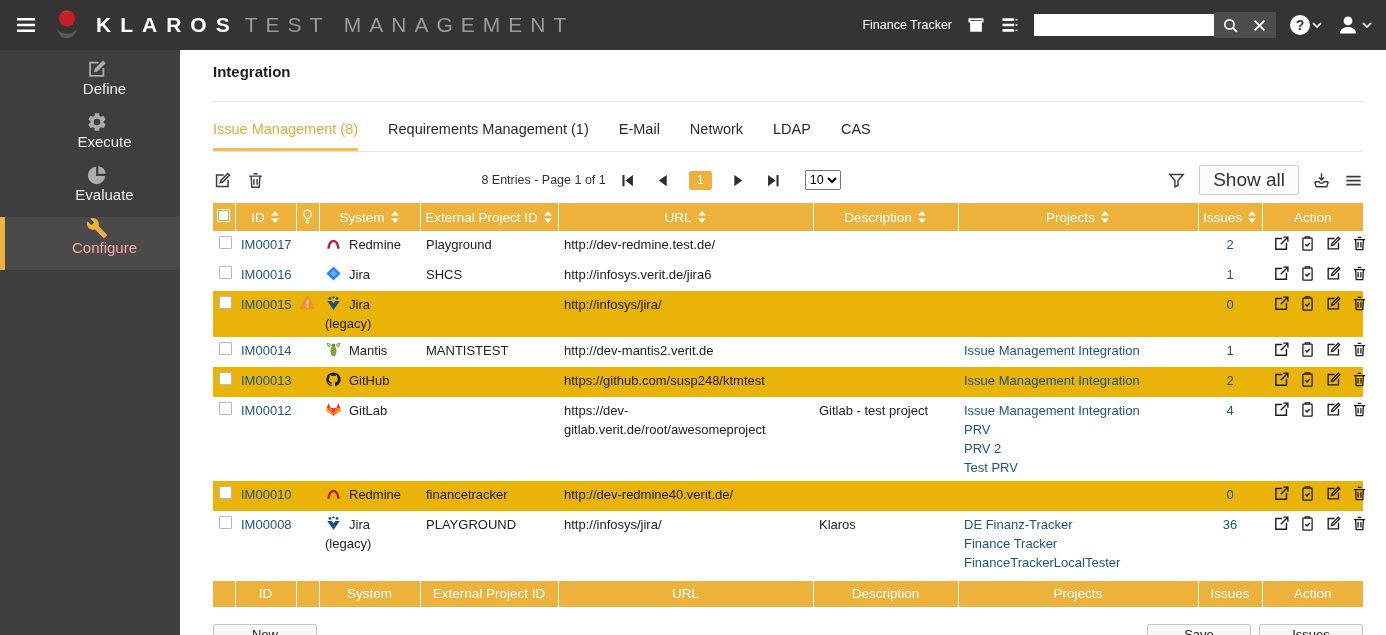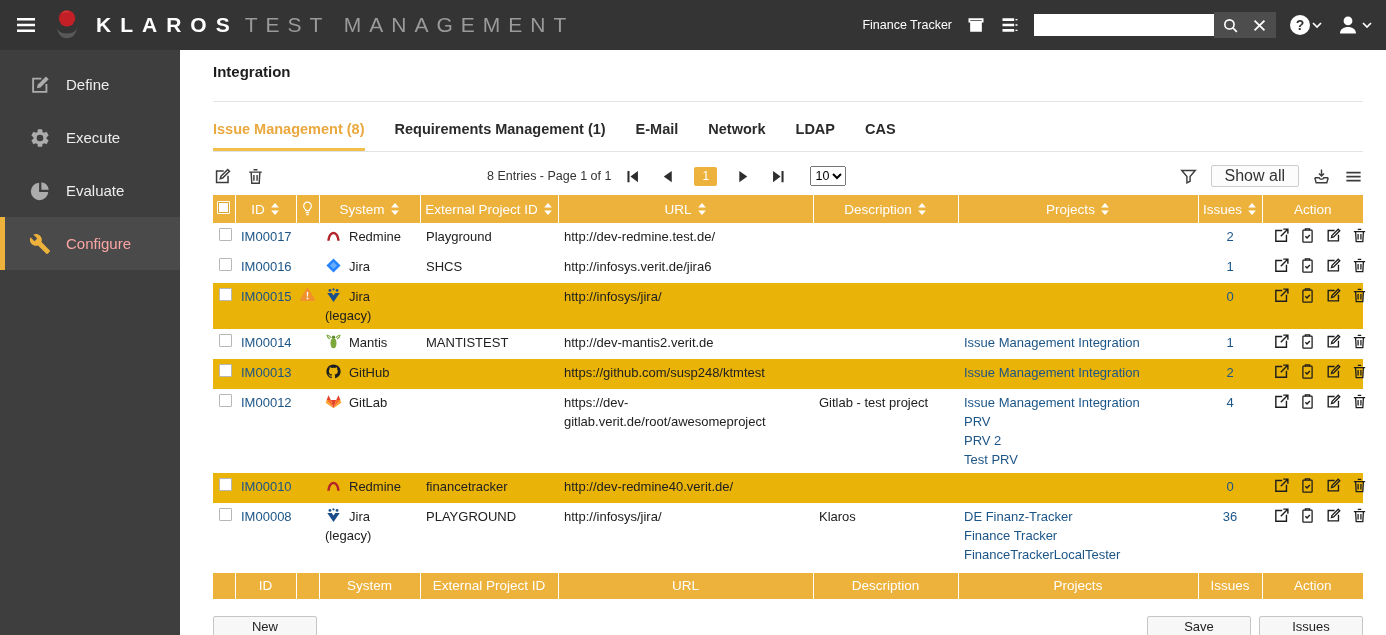--- a/index.html
+++ b/index.html
@@ -19,45 +19,45 @@
   .search-btns { background:#4d4d4d; height:26px; display:flex; align-items:center; padding:0 8px; gap:12px; }
   .search-btns .tb-ico { width:17px; height:17px; }
   .help-circle { width:20px; height:20px; border-radius:50%; background:#fff; color:#343434;
     font-weight:700; font-size:14px; display:inline-flex; align-items:center; justify-content:center; cursor:pointer; }
   .chev { color:#fff; width:10px; height:6px; display:inline-flex; margin-left:2px; cursor:pointer; }
   .grp { display:flex; align-items:center; cursor:pointer; }
   
   .app { display:flex; height:585px; }
   .sidebar { width:180px; background:#3E3E3E; padding-top:8px; }
   .side-item { height:53px; display:flex; align-items:center; padding-left:24px; cursor:pointer;
-    border-left:5px solid transparent; }
+    border-left:5px solid transparent;flex-direction:column; }
   .side-item .s-ico { width:22px; height:22px; color:#ACACAC; margin-right:15px; display:inline-flex; }
   .side-item .s-lab { color:#EDEDED; font-size:15px; }
   .side-item.active { background:#4A4A4A; border-left-color:#ECB23C; }
   .side-item.active .s-ico { color:#ECB23C; }
   .side-item.active .s-lab { color:#fca5a5; }
   .main { flex:1; background:#fff; padding:0 23px 0 33px; }
   
   .page-head { padding:13px 0 21px; border-bottom:1px solid #e3e3e3; }
   .page-title { font-size:15px; font-weight:700; color:#1d1d1d; }
   .tabs { display:flex; gap:30px; padding-top:19px; border-bottom:1px solid #e3e3e3; }
-  .tab { font-size:14.5px; color:#2b2b2b; padding-bottom:11px; cursor:pointer; border-bottom:3px solid transparent;font-weight:bold; }
+  .tab { font-size:14.5px; color:#2b2b2b; padding-bottom:11px; cursor:pointer; border-bottom:3px solid transparent; }
   .tab.active { color:#EAA83E; border-bottom-color:#F2BE4C; border-radius:1px; }
   
   .toolbar { display:flex; align-items:center; padding:13px 0 8px; }
   .t-ico { width:19px; height:19px; color:#3c3c3c; display:inline-flex; cursor:pointer; }
   .tb-left { display:flex; gap:14px; }
   .tb-center { margin:0 auto; display:flex; align-items:center; gap:8px; transform:translateX(-55px); }
   .entries { font-size:12.5px; color:#333; margin-right:0; }
   .pg { width:17px; height:15px; color:#2e2e2e; display:inline-flex; cursor:pointer; margin:0 5px; }
   .pg-cur { background:#ECB23C; color:#fff; font-size:12px; width:23px; height:19px; display:inline-flex;
     align-items:center; justify-content:center; border-radius:2px; margin:0 5px; cursor:pointer; }
   .pagesize { height:20px; font-size:12.5px; margin-left:10px; font-family:"Liberation Sans",sans-serif; }
   .tb-right { display:flex; align-items:center; gap:13px; }
-  .show-all { height:22px; padding:0 13px; font-size:16px; color:#333; background:#fcfcfc;
+  .show-all { height:30px; padding:0 13px; font-size:19px; color:#333; background:#fcfcfc;
     border:1px solid #ccc; border-radius:2px; cursor:pointer; font-family:"Liberation Sans",sans-serif; }
   
   table { border-collapse:collapse; table-layout:fixed; width:1150px; font-size:13px; color:#212121; }
   thead th, tfoot th { background:#ECB23C; color:#fff; font-weight:400; font-size:13.5px; height:28px;
     text-align:center; padding:1px 4px; cursor:pointer; }
   thead th + th, tfoot th + th { border-left:1px solid #fff; }
   tfoot th { border-top:5px solid #fff; }
   th .sort { display:inline-flex; width:10px; height:12px; vertical-align:-1px; margin-left:5px; color:#fff; }
   tbody td { padding:4px 6px; vertical-align:top; line-height:19px; }
   tbody tr:nth-child(2n+3) { background:#eab308; }

